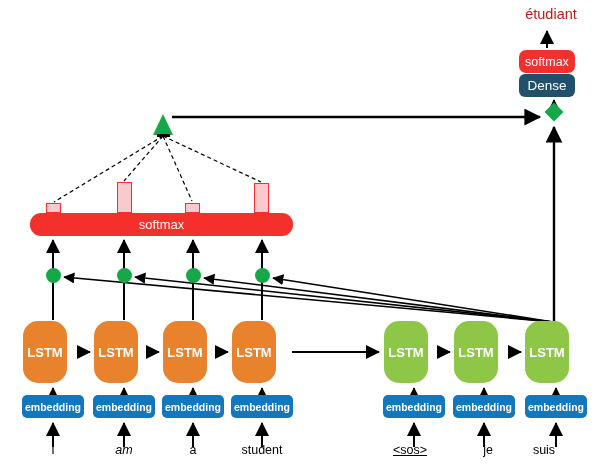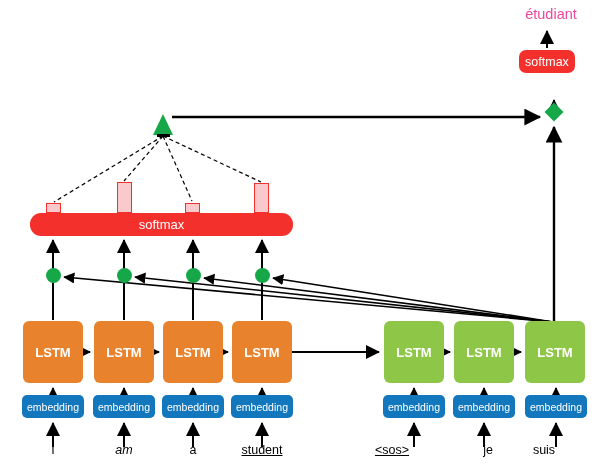--- a/index.html
+++ b/index.html
@@ -4,41 +4,41 @@
 <style>
   :root{
     --orange:#E8822D; --green-block:#8EC647; --blue:#1377BE; --red:#F4302C;
     --pink:#F9C9CB; --navy:#20506C; --accent-green:#16A848; --line:#000000;
   }
   html,body{margin:0;padding:0;background:#ffffff;}
   #canvas{position:relative;width:604px;height:473px;background:#ffffff;overflow:hidden;
           font-family:"Liberation Sans", sans-serif;}
   svg.layer{position:absolute;left:0;top:0;width:604px;height:473px;pointer-events:none;}
   .block{position:absolute;display:flex;align-items:center;justify-content:center;
-         color:#ffffff;box-sizing:border-box;}
-  .lstm{width:60px;height:62px;border-radius:6px;font-weight:bold;font-size:13px;top:321px;}
+         color:#ffffff;box-sizing:border-box;font-weight:bold;}
+  .lstm{width:44px;height:62px;border-radius:15px;font-weight:bold;font-size:13px;top:321px;}
   .lstm.enc{background:var(--orange);}
   .lstm.dec{background:var(--green-block);}
   .emb{width:62px;height:23px;border-radius:5px;background:var(--blue);font-size:10.5px;top:395px;}
   .word{position:absolute;top:443px;width:80px;text-align:center;font-size:12.5px;color:#000;}
   .softmax-bar{position:absolute;left:30px;top:213px;width:263px;height:23px;border-radius:11px;
          background:var(--red);color:#fff;display:flex;align-items:center;justify-content:center;
          font-size:13px;}
   .attn-bar{position:absolute;width:15px;background:var(--pink);border:1.5px solid var(--red);
          box-sizing:border-box;}
   .dot{position:absolute;width:15px;height:15px;border-radius:50%;background:var(--accent-green);top:268px;}
   .tri{position:absolute;left:153px;top:114px;width:0;height:0;
        border-left:10px solid transparent;border-right:10px solid transparent;
        border-bottom:21px solid var(--accent-green);}
   .tri-base{position:absolute;left:157px;top:134px;width:13px;height:3px;background:#000;}
   .topbox{position:absolute;left:519px;width:56px;height:23px;display:flex;align-items:center;
        justify-content:center;color:#fff;}
   .softmax-top{top:50px;border-radius:7px;background:var(--red);font-size:12.5px;}
   .dense{top:74px;border-radius:6px;background:var(--navy);font-size:13.5px;}
-  .out-word{position:absolute;left:511px;top:6px;width:80px;text-align:center;font-size:14.5px;color:#ec4899;}
+  .out-word{position:absolute;left:511px;top:6px;width:80px;text-align:center;font-size:14.5px;color:#b91c1c;}
 </style>
 </head>
 <body>
 
 <div id="canvas">
 
   <svg class="layer" viewBox="0 0 604 473" xmlns="http://www.w3.org/2000/svg">
     <defs>
       <marker id="ah" markerWidth="8" markerHeight="8" refX="6.5" refY="3.5" orient="auto">
         <path d="M0,0 L7,3.5 L0,7 Z" fill="#000"></path>
@@ -173,23 +173,26 @@
   <div class="block emb" style="left:453px;">
       <span>embedding</span>
     </div>
   <div class="block emb" style="left:525px;">
       <span>embedding</span>
     </div>
 
   <div class="word" style="left:13px;">I</div>
   <div class="word" style="left:84px;font-style:italic;">am</div>
   <div class="word" style="left:153px;">a</div>
-  <div class="word" style="left:222px;text-decoration:underline;">student</div>
-  <div class="word" style="left:352px;text-decoration:underline;">&lt;sos&gt;</div>
+  <div class="word" style="left:222px;">student</div>
+  <div class="word" style="left:370px;text-decoration:underline;">&lt;sos&gt;</div>
   <div class="word" style="left:448px;">je</div>
   <div class="word" style="left:504px;">suis</div>
 
+  <div class="topbox dense">
+      <span>Dense</span>
+    </div>
   <div class="topbox softmax-top">
       <span>softmax</span>
     </div>
   <div class="out-word">étudiant</div>
 
 </div>
 
 </body></html>

